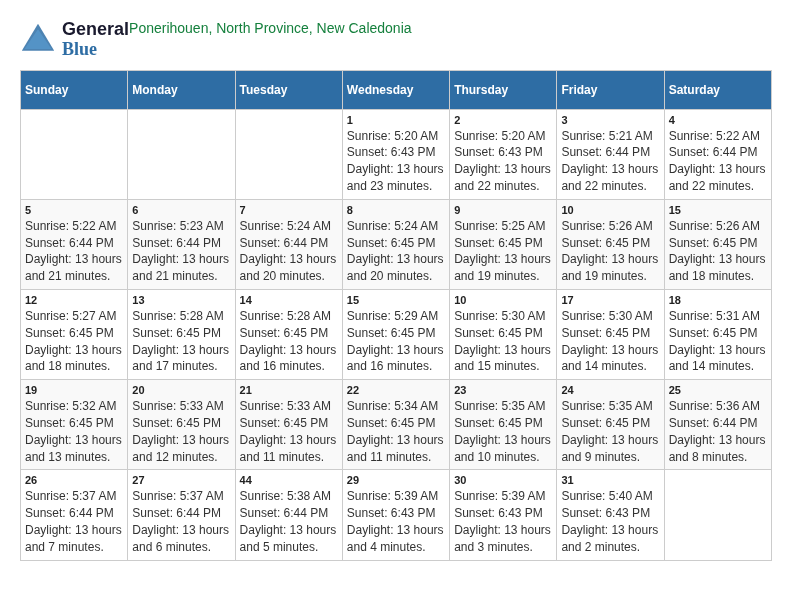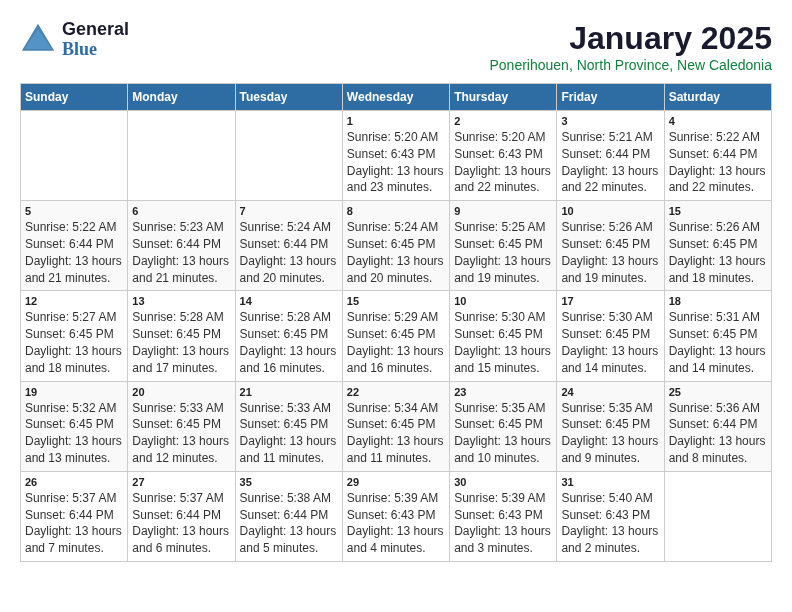--- a/index.html
+++ b/index.html
@@ -5,21 +5,20 @@
     * { box-sizing: border-box; margin: 0; padding: 0; }
     body {
       font-family: Arial, sans-serif;
       background: #fff;
       width: 792px;
       min-height: 612px;
       padding: 20px;
     }
     .header {
       display: flex;
-      justify-content: space-between;
       align-items: flex-start;
       margin-bottom: 10px;
     }
     .logo {
       display: flex;
       align-items: center;
       gap: 6px;
     }
     .logo-text {
       font-size: 18px;
@@ -50,21 +49,21 @@
     table {
       width: 100%;
       border-collapse: collapse;
       table-layout: fixed;
     }
     thead th {
       background-color: #2e6da4;
       color: #fff;
       font-size: 12px;
       font-weight: bold;
-      padding: 6px 4px;
+      padding: 12px 4px;
       text-align: left;
       border: 1px solid #ccc;
     }
     tbody td {
       vertical-align: top;
       border: 1px solid #ccc;
       padding: 4px 4px;
       font-size: 10px;
       color: #222;
       height: 88px;
@@ -95,21 +94,20 @@
     <svg class="logo-icon" viewBox="0 0 40 40">
       <polygon points="20,2 38,32 2,32" fill="#2e6da4" opacity="0.85"></polygon>
       <polygon points="20,8 35,30 5,30" fill="#5a9fd4" opacity="0.6"></polygon>
     </svg>
     <div class="logo-text">
       <div>General</div>
       <div><span>Blue</span></div>
     </div>
   </div>
   <div class="title-block">
-    <div class="month-title">January 2025</div>
     <div class="subtitle">Ponerihouen, North Province, New Caledonia</div>
   </div>
 </div>
 
 <table>
   <thead>
     <tr>
     <th>Sunday</th>
         <th>Monday</th>
         <th>Tuesday</th>
@@ -234,21 +232,21 @@
       <tr>
         <td>
           <div class="day-num">26</div>
           <div class="day-detail">Sunrise: 5:37 AM<br>Sunset: 6:44 PM<br>Daylight: 13 hours and 7 minutes.</div>
         </td>
         <td>
           <div class="day-num">27</div>
           <div class="day-detail">Sunrise: 5:37 AM<br>Sunset: 6:44 PM<br>Daylight: 13 hours and 6 minutes.</div>
         </td>
         <td>
-          <div class="day-num">35</div>
+          <div class="day-num">44</div>
           <div class="day-detail">Sunrise: 5:38 AM<br>Sunset: 6:44 PM<br>Daylight: 13 hours and 5 minutes.</div>
         </td>
         <td>
           <div class="day-num">29</div>
           <div class="day-detail">Sunrise: 5:39 AM<br>Sunset: 6:43 PM<br>Daylight: 13 hours and 4 minutes.</div>
         </td>
         <td>
           <div class="day-num">30</div>
           <div class="day-detail">Sunrise: 5:39 AM<br>Sunset: 6:43 PM<br>Daylight: 13 hours and 3 minutes.</div>
         </td>

